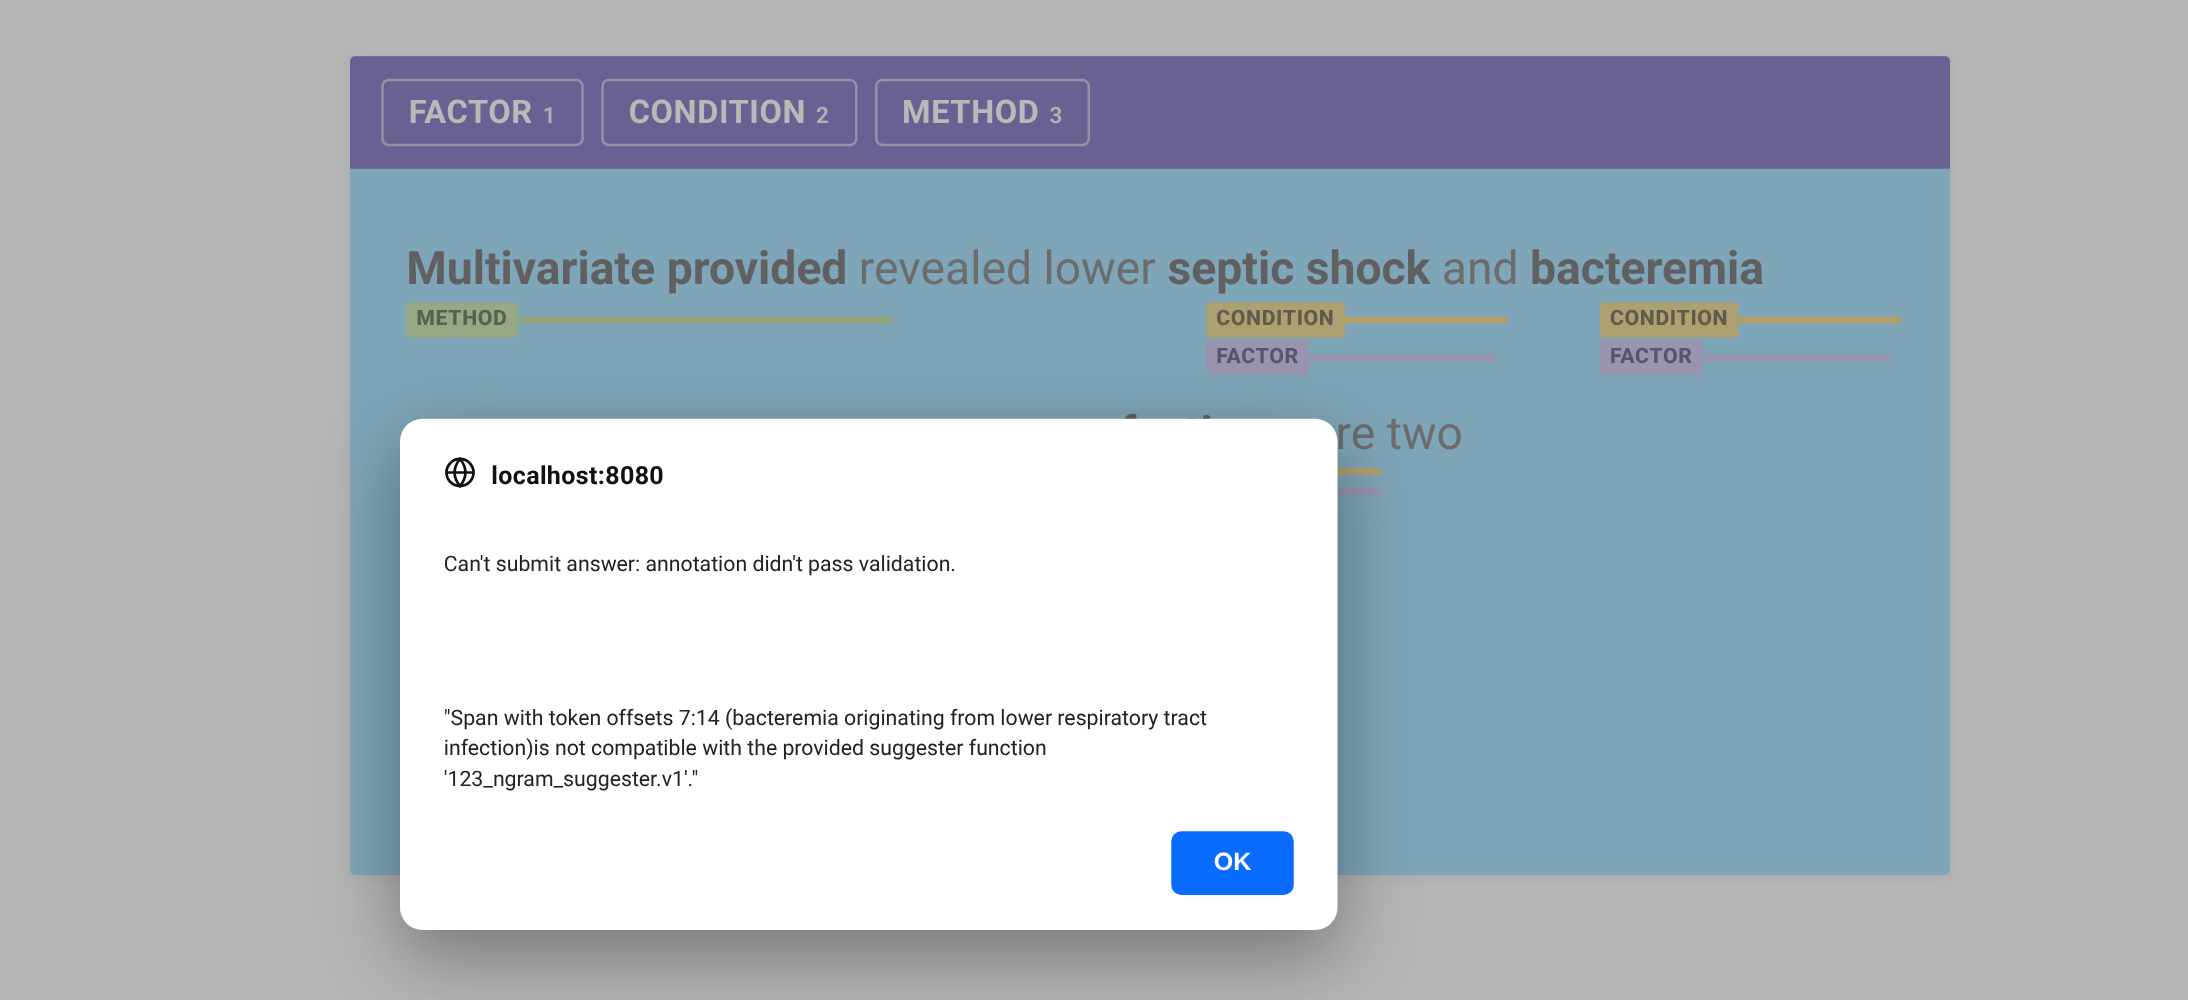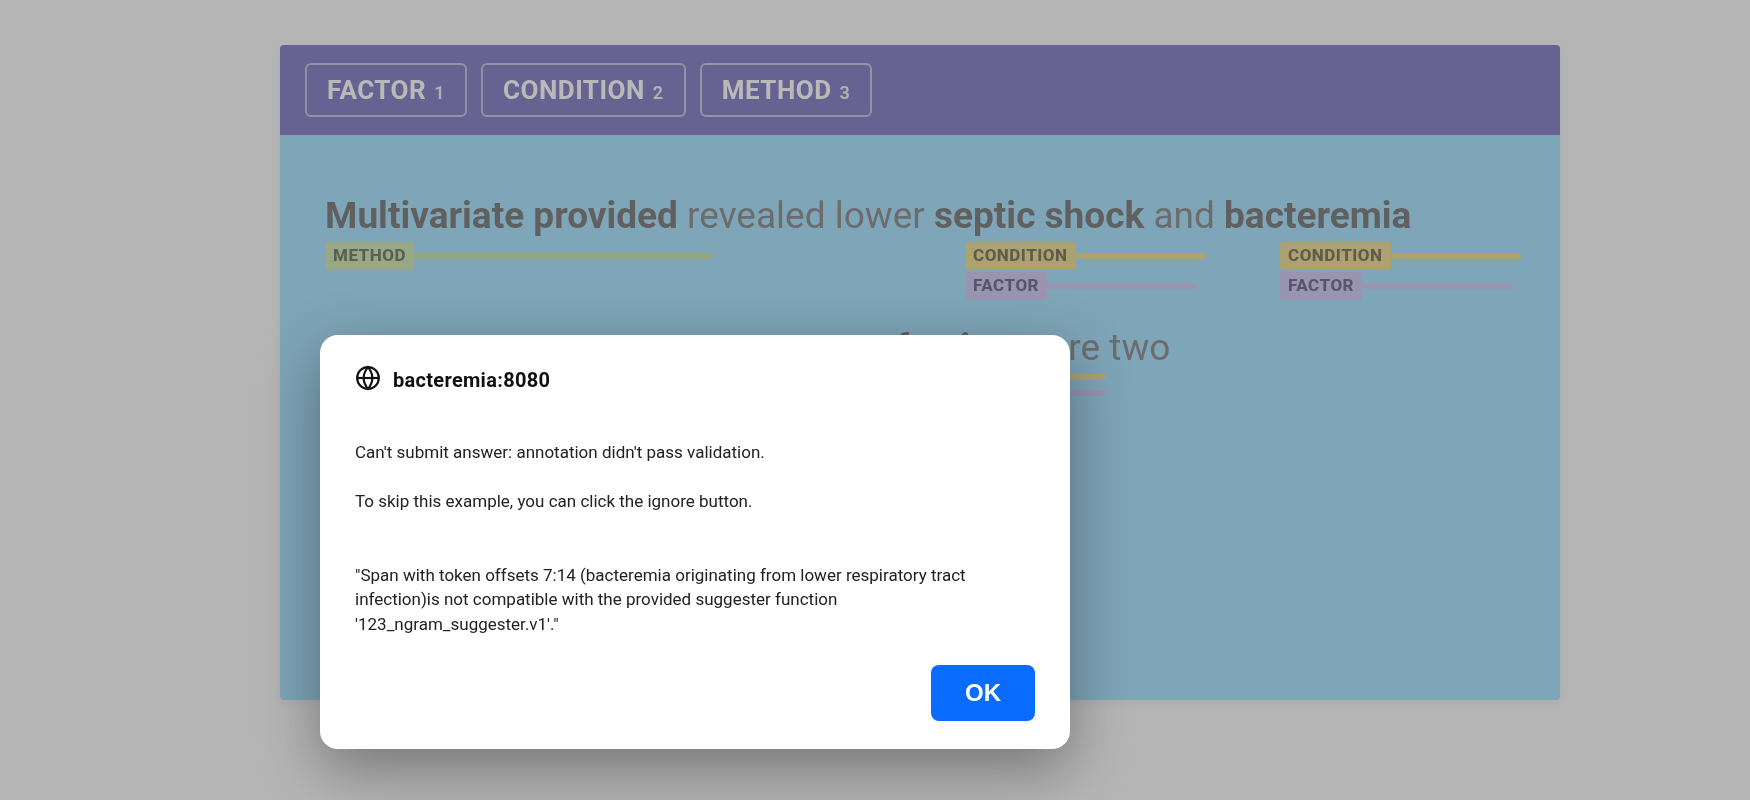--- a/index.html
+++ b/index.html
@@ -137,21 +137,21 @@
   .dialog-footer {
     display: flex;
     justify-content: flex-end;
     margin-top: 28px;
   }
   .ok-btn {
     background: #0a6cff;
     color: #fff;
     border: none;
     border-radius: 8px;
-    font-size: 24px;
+    font-size: 20px;
     font-weight: 700;
     padding: 14px 34px;
     cursor: pointer;
   }
 </style>
 </head>
 <body>
 
 <div class="card">
   <div class="header-bar">
@@ -236,23 +236,23 @@
 
 <div class="dialog">
   <div class="dialog-header">
     <span>
       <svg viewBox="0 0 24 24" fill="none" stroke="#111" stroke-width="2">
         <circle cx="12" cy="12" r="10"></circle>
         <path d="M2 12h20"></path>
         <path d="M12 2c2.5 3 4 7 4 10s-1.5 7-4 10c-2.5-3-4-7-4-10s1.5-7 4-10z"></path>
       </svg>
     </span>
-    <span class="dialog-host">bacteremia:8080</span>
+    <span class="dialog-host">localhost:8080</span>
   </div>
   <div class="dialog-body">
     <span>Can't submit answer: annotation didn't pass validation.</span><br>
-    <span>To skip this example, you can click the ignore button.</span><br><br>
+    <br><br>
     <span>"Span with token offsets 7:14 (bacteremia originating from lower respiratory tract infection)is not compatible with the provided suggester function '123_ngram_suggester.v1'."</span>
   </div>
   <div class="dialog-footer">
     <button class="ok-btn">OK</button>
   </div>
 </div>
 
 </body></html>

